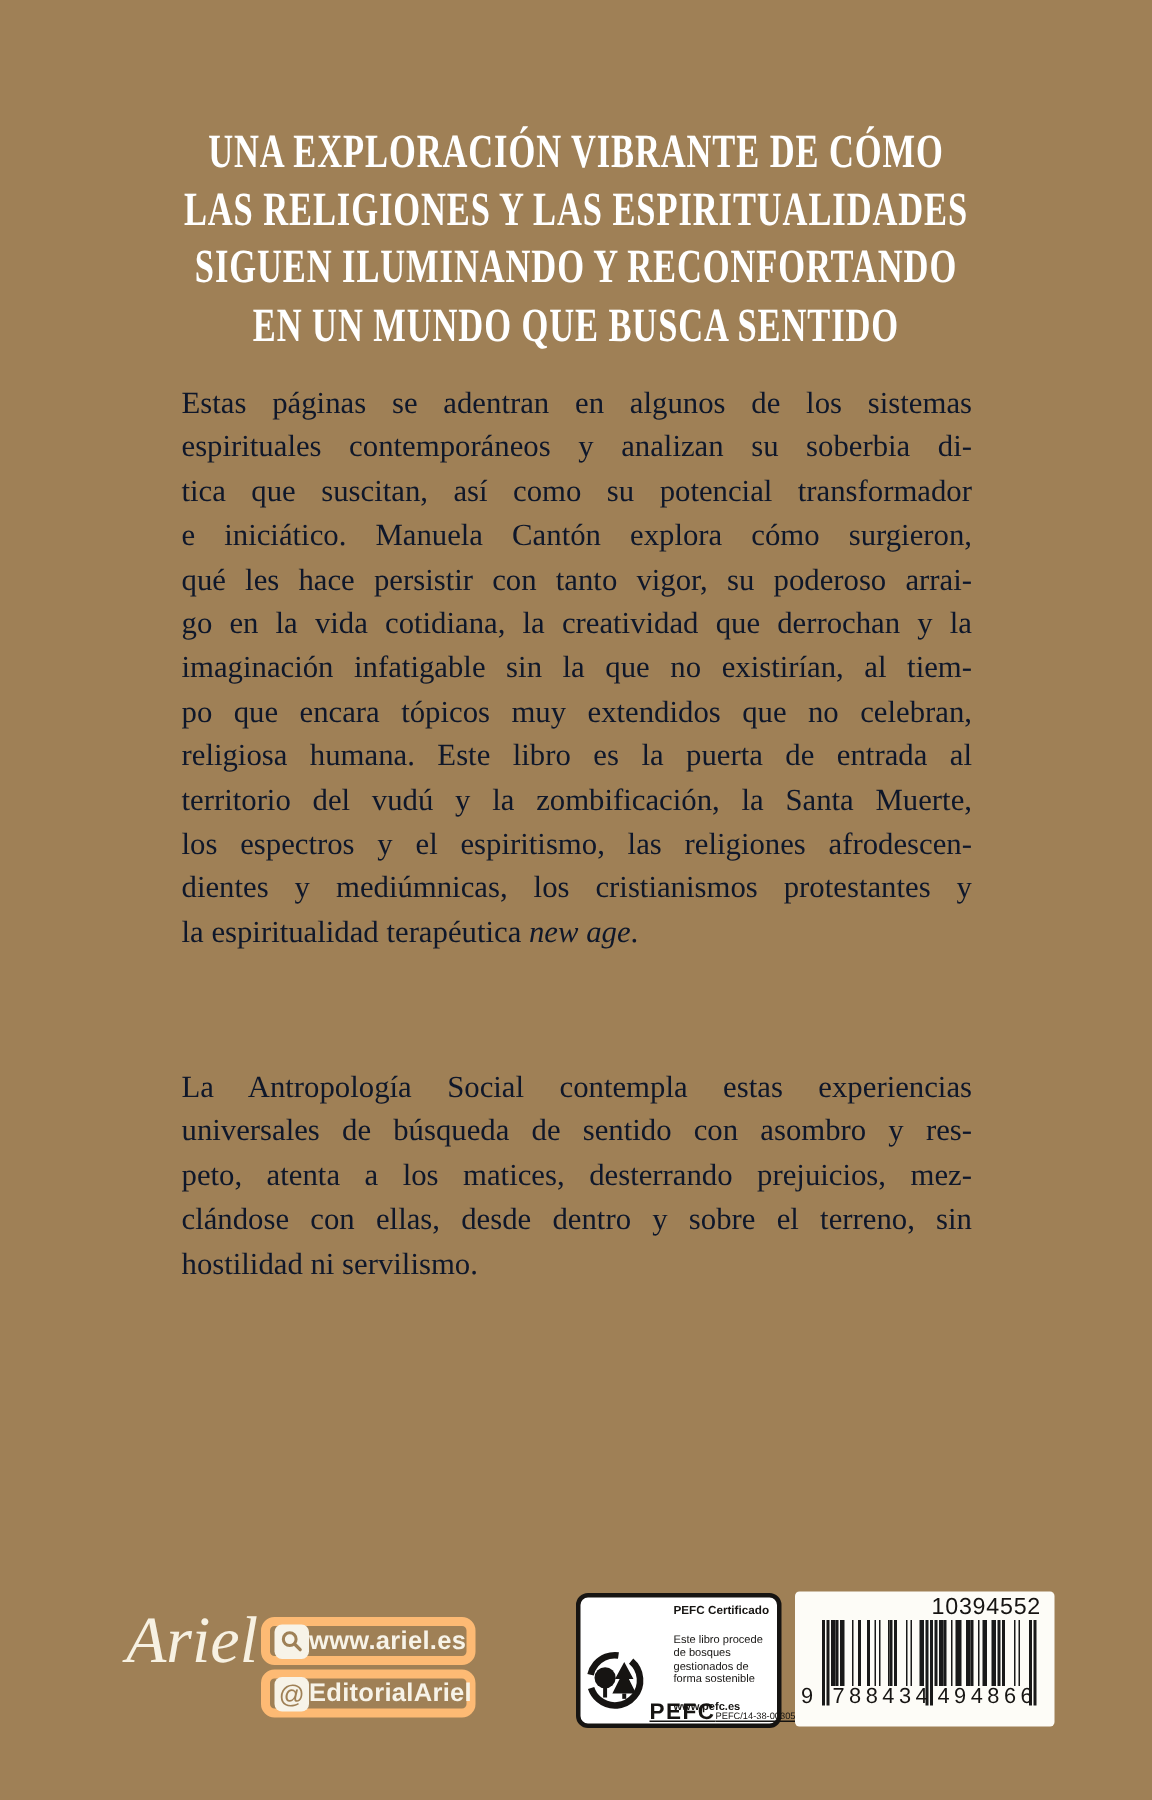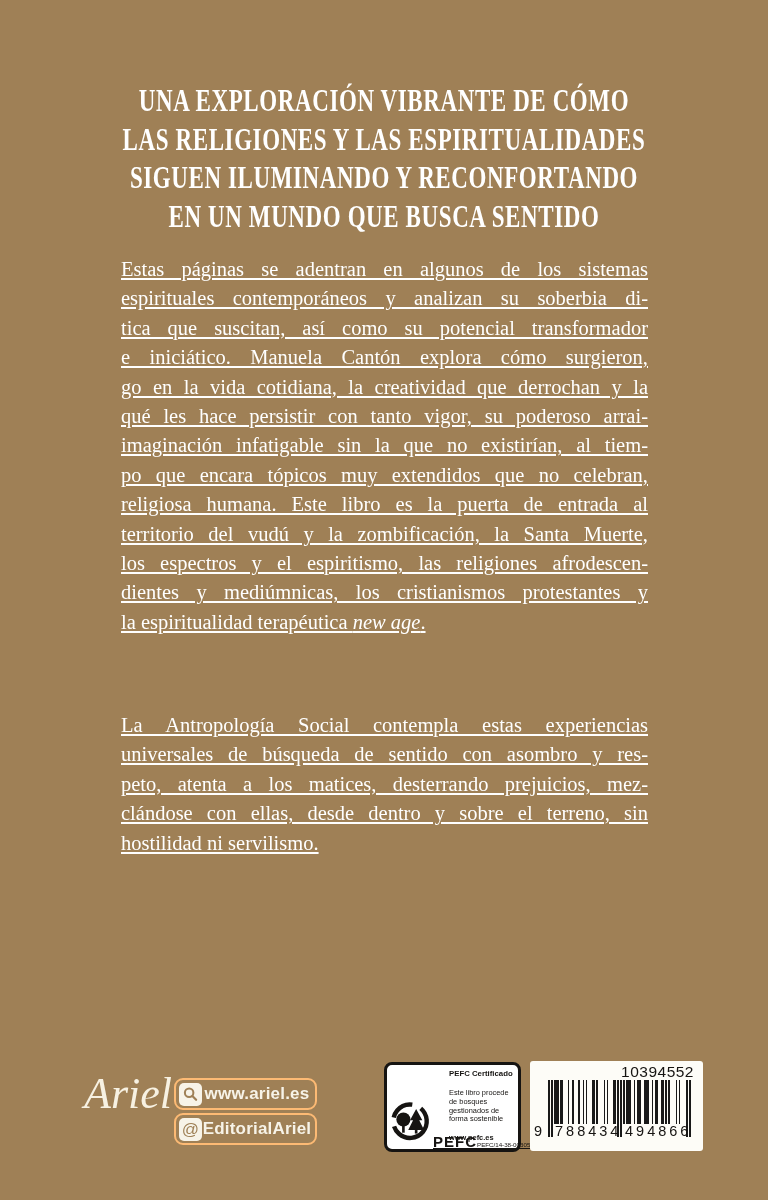--- a/index.html
+++ b/index.html
@@ -22,40 +22,39 @@
   }
   .headline-line span{
     display:inline-block;
     transform:scaleY(1.38);
     transform-origin:50% 60%;
     white-space:nowrap;
   }
   
   .para{
     position:absolute;left:121px;width:527px;
-    color:#ffffff;
+    color:#0f172a;
     font-size:20.5px;
     line-height:29.4px;
-    text-decoration:underline;
   }
   .para-1{top:255px;}
   .para-2{top:711px;}
   .jline{text-align:justify;text-align-last:justify;}
   .lline{text-align:left;}
   .it{font-style:italic;}
   
   .ariel-logo{
     position:absolute;left:84px;top:1070px;
     font-style:italic;font-weight:400;
     font-size:44px;line-height:48px;
     color:#f7f1e2;
   }
   .pill{
     position:absolute;left:174px;width:143px;height:32px;
-    border:2px solid #fdba74;border-radius:9px;
+    border:6px solid #fdba74;border-radius:9px;
     box-sizing:border-box;
     display:flex;align-items:center;
     padding:2px 3px;
     background:transparent;
   }
   .pill-1{top:1078px;}
   .pill-2{top:1113px;}
   .pill-icon{
     width:23px;height:23px;flex:0 0 23px;
     background:#f7f3e8;border-radius:5px;
@@ -134,22 +133,22 @@
     <div class="headline-line"><span>LAS RELIGIONES Y LAS ESPIRITUALIDADES</span></div>
     <div class="headline-line"><span>SIGUEN ILUMINANDO Y RECONFORTANDO</span></div>
     <div class="headline-line"><span>EN UN MUNDO QUE BUSCA SENTIDO</span></div>
   </div>
 
   <div class="para para-1">
     <div class="jline">Estas páginas se adentran en algunos de los sistemas</div>
     <div class="jline">espirituales contemporáneos y analizan su soberbia di-</div>
     <div class="jline">tica que suscitan, así como su potencial transformador</div>
     <div class="jline">e iniciático. Manuela Cantón explora cómo surgieron,</div>
+    <div class="jline">qué les hace persistir con tanto vigor, su poderoso arrai-</div>
     <div class="jline">go en la vida cotidiana, la creatividad que derrochan y la</div>
-    <div class="jline">qué les hace persistir con tanto vigor, su poderoso arrai-</div>
     <div class="jline">imaginación infatigable sin la que no existirían, al tiem-</div>
     <div class="jline">po que encara tópicos muy extendidos que no celebran,</div>
     <div class="jline">religiosa humana. Este libro es la puerta de entrada al</div>
     <div class="jline">territorio del vudú y la zombificación, la Santa Muerte,</div>
     <div class="jline">los espectros y el espiritismo, las religiones afrodescen-</div>
     <div class="jline">dientes y mediúmnicas, los cristianismos protestantes y</div>
     <div class="lline"><span>la espiritualidad terapéutica </span><span class="it">new age</span><span>.</span></div>
   </div>
 
   <div class="para para-2">

